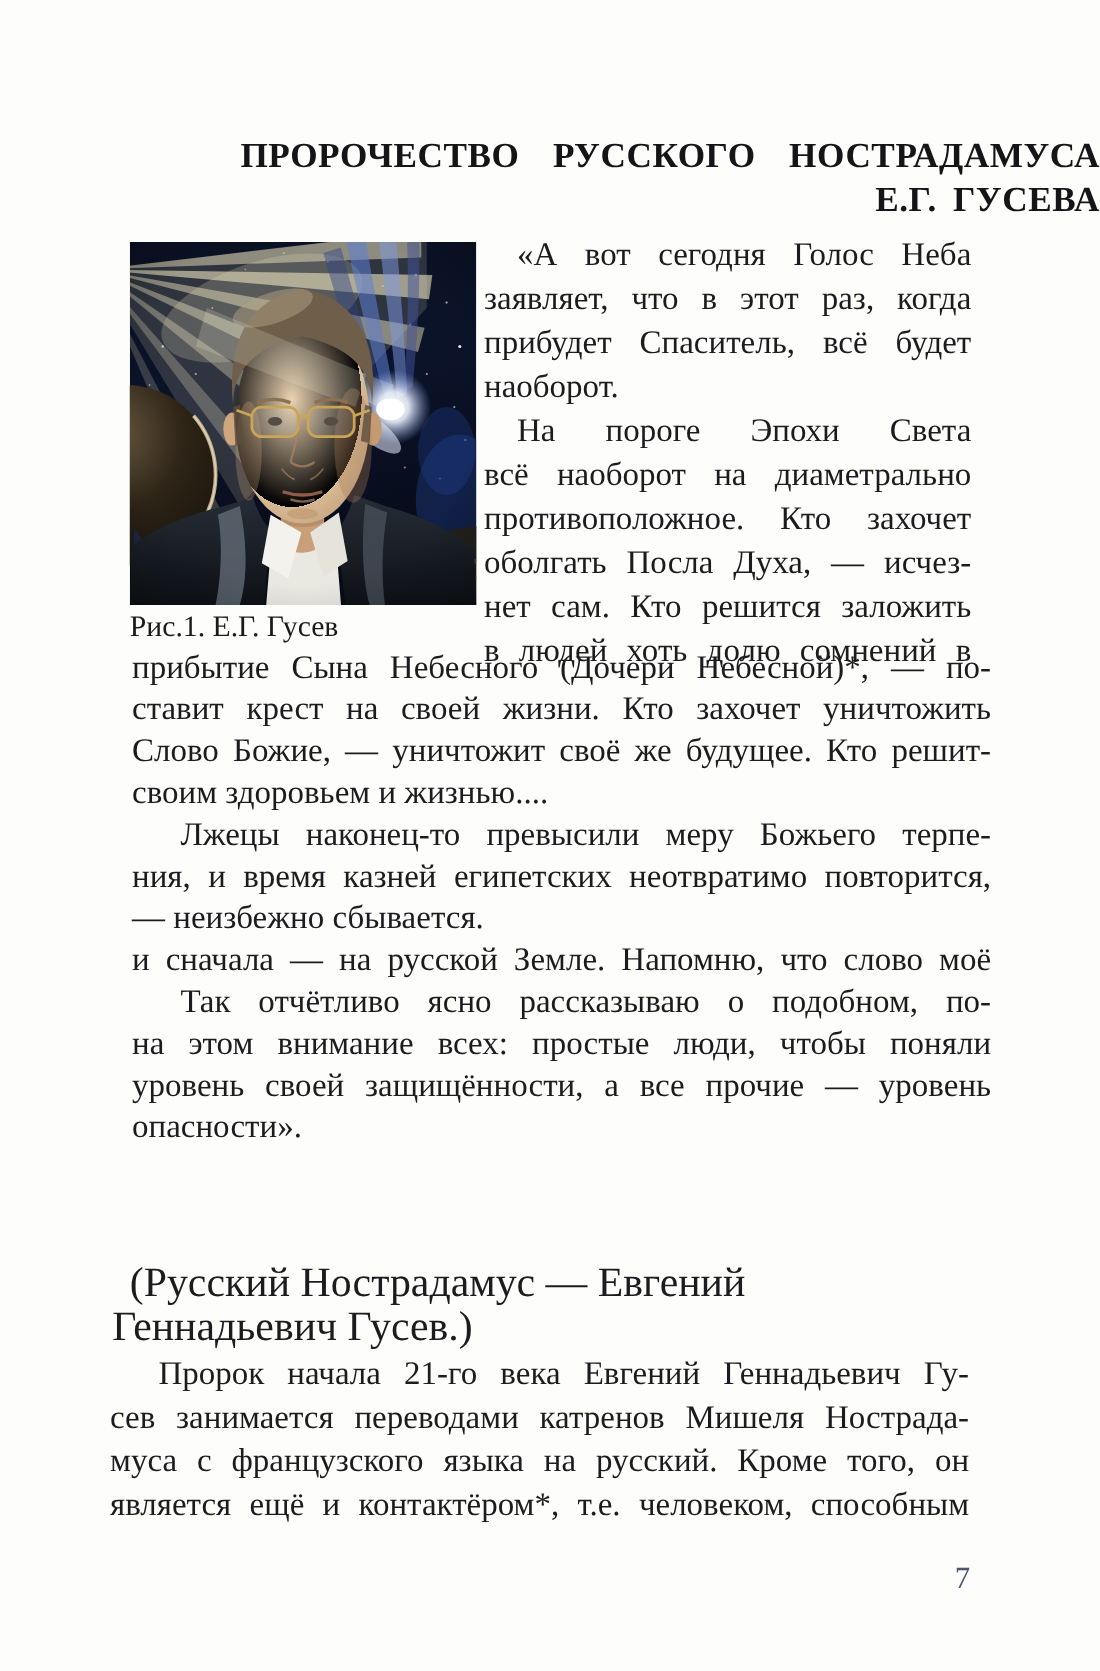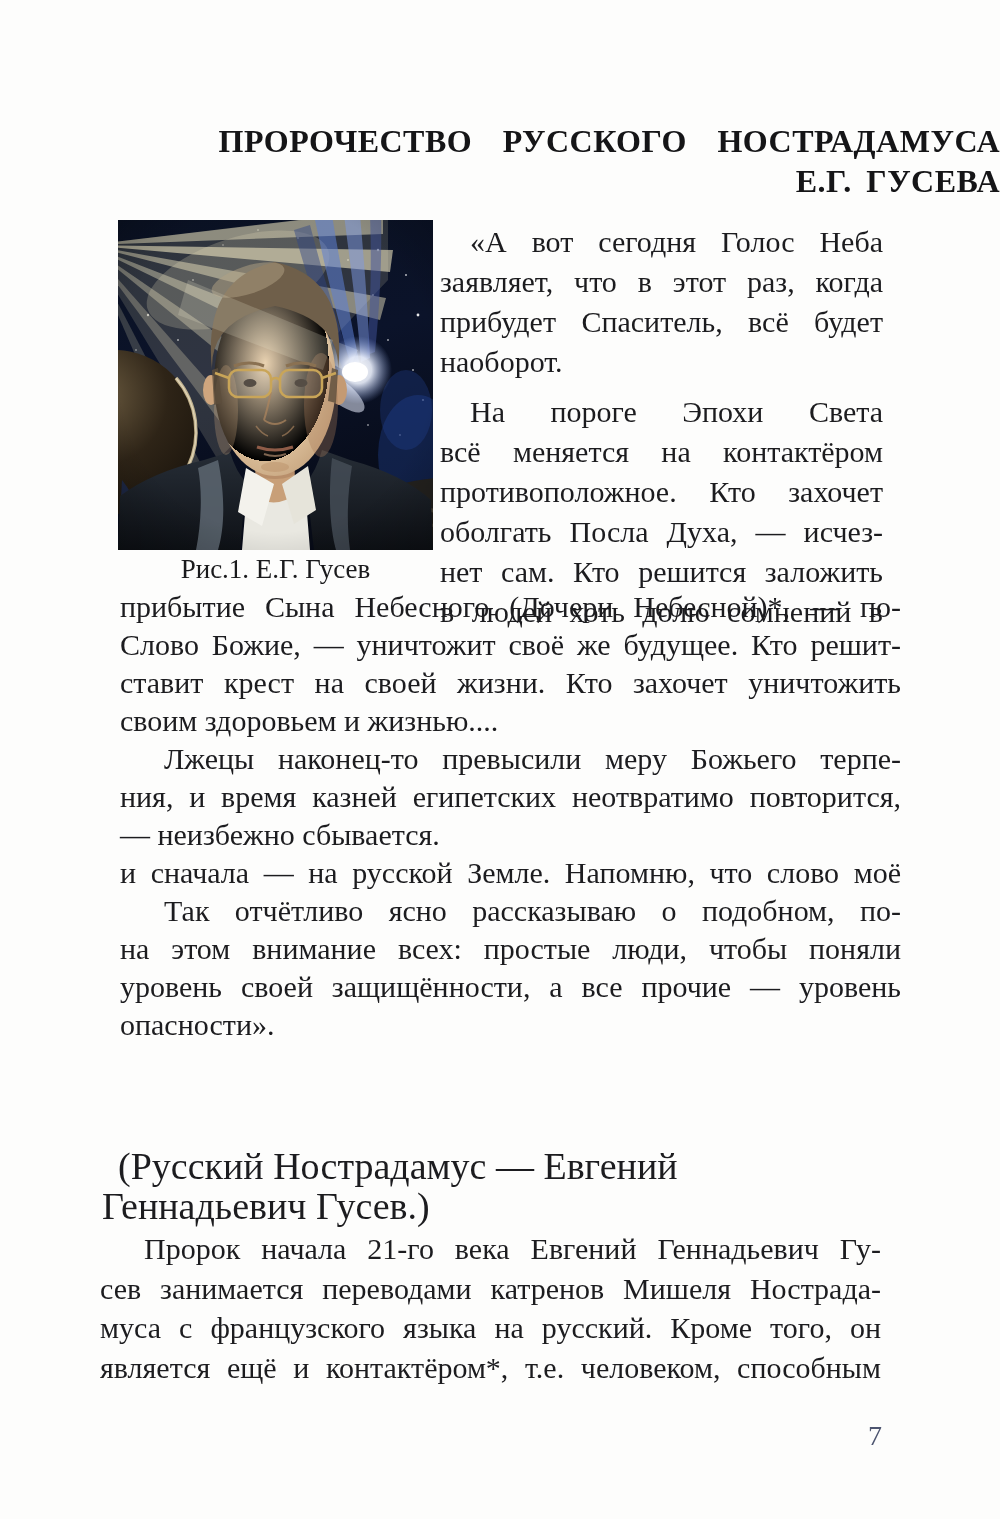--- a/index.html
+++ b/index.html
@@ -15,27 +15,27 @@
 
   
   .title{position:absolute;top:100px;left:0;width:100%;text-align:right;
     font-size:32px;font-weight:bold;line-height:40px;letter-spacing:0.5px;color:#151517;}
   .title .t1{display:block;word-spacing:22px;}
   .title .t2{display:block;word-spacing:6px;}
 
   
   .photo{position:absolute;left:118px;top:220px;width:315px;margin:0;}
   .photo svg{display:block;width:315px;height:330px;}
-  .photo figcaption{text-align:center;font-size:27px;margin-top:4px;color:#1a1a1c;}
+  .photo figcaption{font-size:27px;margin-top:4px;color:#1a1a1c;}
 
   
   .ln{text-align:justify;text-align-last:justify;}
   .ln.end{text-align-last:left;}
   .ln.ind{text-indent:44px;}
-  .ln.ind-q{text-indent:30px;margin-top:10px;}
+  .ln.ind-q{text-indent:30px;}
 
   .quote-col{position:absolute;left:440px;top:212px;width:443px;
     font-size:30px;line-height:40px;}
   .main-col{position:absolute;left:120px;top:588px;width:781px;
     font-size:30px;line-height:38px;}
   .attribution{position:absolute;left:102px;top:1146px;width:781px;
     font-size:38px;line-height:40px;text-indent:16px;}
   .closing{position:absolute;left:100px;top:1229px;width:781px;
     font-size:30px;line-height:39.5px;}
 
@@ -192,31 +192,31 @@
     </svg>
     <figcaption>Рис.1. Е.Г. Гусев</figcaption>
   </figure>
 
   <div class="quote-col">
     <div class="ln ind-q">«А вот сегодня Голос Неба</div>
     <div class="ln">заявляет, что в этот раз, когда</div>
     <div class="ln">прибудет Спаситель, всё будет</div>
     <div class="ln end">наоборот.</div>
     <div class="ln ind-q">На пороге Эпохи Света</div>
-    <div class="ln">всё меняется на контактёром</div>
+    <div class="ln">всё наоборот на диаметрально</div>
     <div class="ln">противоположное. Кто захочет</div>
     <div class="ln">оболгать Посла Духа, — исчез-</div>
     <div class="ln">нет сам. Кто решится заложить</div>
     <div class="ln">в людей хоть долю сомнений в</div>
   </div>
 
   <div class="main-col">
     <div class="ln">прибытие Сына Небесного (Дочери Небесной)*, — по-</div>
+    <div class="ln">ставит крест на своей жизни. Кто захочет уничтожить</div>
     <div class="ln">Слово Божие, — уничтожит своё же будущее. Кто решит-</div>
-    <div class="ln">ставит крест на своей жизни. Кто захочет уничтожить</div>
     <div class="ln end">своим здоровьем и жизнью....</div>
     <div class="ln ind">Лжецы наконец-то превысили меру Божьего терпе-</div>
     <div class="ln">ния, и время казней египетских неотвратимо повторится,</div>
     <div class="ln end">— неизбежно сбывается.</div>
     <div class="ln">и сначала — на русской Земле. Напомню, что слово моё</div>
     <div class="ln ind">Так отчётливо ясно рассказываю о подобном, по-</div>
     <div class="ln">на этом внимание всех: простые люди, чтобы поняли</div>
     <div class="ln">уровень своей защищённости, а все прочие — уровень</div>
     <div class="ln end">опасности».</div>
   </div>

